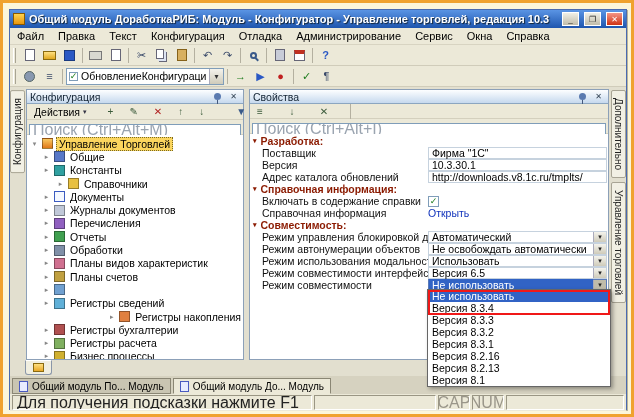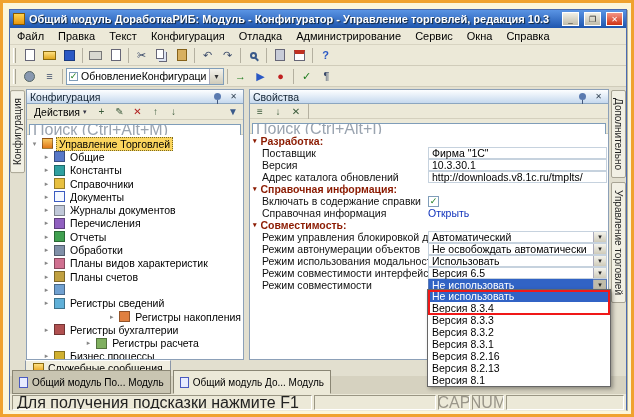--- a/index.html
+++ b/index.html
@@ -76,21 +76,21 @@
     display: flex; flex-direction: column; min-width: 0; }
   .panel.config { width: 218px; margin-left: 1px; flex: none; }
   .panel.props { flex: 1; margin-right: 1px; }
   .splitter { width: 5px; flex: none; }
   .panel-hdr { height: 14px; flex: 0 0 14px; display: flex; align-items: center; gap: 3px;
     padding: 0 3px; font-size: 10.5px; color: #123;
     background: linear-gradient(#fdfeff, #c6d9ee); border-bottom: 1px solid #8ca6c0; }
   .ph-title { flex: 1; white-space: nowrap; overflow: hidden; }
   .ph-btn { width: 13px; height: 12px; display: flex; align-items: center; justify-content: center;
     font-size: 8px; color: #345; }
-  .actions { height: 16px; flex: 0 0 16px; display: flex; align-items: center; gap: 2px;
+  .actions { height: 16px; flex: 0 0 16px; display: flex; align-items: center; gap: 16px;
     padding: 0 2px; font-size: 10.5px; border-bottom: 1px solid #d4d0be; text-align: right; }
   .act-btn { display: flex; align-items: center; gap: 3px; padding: 0 4px; height: 14px;
     border: 1px solid transparent; }
   .caret { font-size: 7px; color: #334; }
   .mini-btn { width: 16px; height: 14px; display: flex; align-items: center; justify-content: center;
     font-size: 10px; color: #3a5a3a; }
   .spacer { flex: 1; }
   .searchrow { height: 15px; flex: 0 0 15px; padding: 1px 2px; border-bottom: 1px solid #d4d0be; }
   .searchrow input { width: 100%; height: 13px; border: 1px solid #7f9db9; background: #fff;
     font-size: 16px; font-family: "Liberation Sans", sans-serif; padding: 0 3px; color: #333; }
@@ -141,21 +141,21 @@
   .prop-link { color: #1133bb; cursor: pointer; }
 
   
   .dockrow { height: 16px; flex: 0 0 16px; display: flex; align-items: flex-start;
     padding-left: 15px; background: #e2dfcf; }
   .service-tab { display: flex; align-items: center; gap: 4px; height: 15px; padding: 0 7px;
     font-size: 10.5px; background: #f0eee0; border: 1px solid #8a96a8; border-top-color: #fff;
     border-radius: 0 0 3px 3px; }
   .wtabs { height: 18px; flex: 0 0 18px; display: flex; align-items: flex-end; gap: 2px;
     padding: 1px 2px 0; background: #d6d2c0; }
-  .wtab { display: flex; align-items: center; gap: 4px; height: 24px; padding: 0 6px;
+  .wtab { display: flex; align-items: center; gap: 4px; height: 16px; padding: 0 6px;
     font-size: 10px; background: #c9c5b2; border: 1px solid #8a8674; white-space: nowrap; }
   .wtab.active { background: #ece9d8; border-bottom-color: #ece9d8; }
   .statusbar { height: 17px; flex: 0 0 17px; display: flex; gap: 2px; align-items: stretch;
     padding: 1px 2px; background: #ece9d8; font-size: 16px; color: #222; }
   .sb-cell { border: 1px solid; border-color: #9a9684 #fff #fff #9a9684;
     display: flex; align-items: center; padding: 0 4px; white-space: nowrap; overflow: hidden; }
   .sb-hint { flex: 0 0 300px; }
   .sb-sp1 { flex: 1; }
   .sb-cap, .sb-num { flex: 0 0 32px; color: #9a968a; justify-content: center; }
   .sb-sp2 { flex: 0 0 118px; }
@@ -318,21 +318,21 @@
             <div class="tree-row" style="padding-left: 15px;">
               <span class="tw">▸</span>
               <span class="ti common-icon"></span>
               <span class="tree-label">Общие</span>
             </div>
             <div class="tree-row" style="padding-left: 15px;">
               <span class="tw">▸</span>
               <span class="ti constants-icon"></span>
               <span class="tree-label">Константы</span>
             </div>
-            <div class="tree-row" style="padding-left: 15px;">
+            <div class="tree-row" style="padding-left: 29px;">
               <span class="tw">▸</span>
               <span class="ti catalogs-icon"></span>
               <span class="tree-label">Справочники</span>
             </div>
             <div class="tree-row" style="padding-left: 15px;">
               <span class="tw">▸</span>
               <span class="ti documents-icon"></span>
               <span class="tree-label">Документы</span>
             </div>
             <div class="tree-row" style="padding-left: 15px;">
@@ -377,21 +377,21 @@
             <div class="tree-row" style="padding-left: 15px; justify-content: flex-end;">
               <span class="tw">▸</span>
               <span class="ti accum-registers-icon"></span>
               <span class="tree-label">Регистры накопления</span>
             </div>
             <div class="tree-row" style="padding-left: 15px;">
               <span class="tw">▸</span>
               <span class="ti accounting-registers-icon"></span>
               <span class="tree-label">Регистры бухгалтерии</span>
             </div>
-            <div class="tree-row" style="padding-left: 15px; justify-content: center;">
+            <div class="tree-row" style="padding-left: 15px;">
               <span class="tw">▸</span>
               <span class="ti calc-registers-icon"></span>
               <span class="tree-label">Регистры расчета</span>
             </div>
             <div class="tree-row" style="padding-left: 15px;">
               <span class="tw">▸</span>
               <span class="ti business-processes-icon"></span>
               <span class="tree-label">Бизнес процессы</span>
             </div>
           </div>
@@ -495,21 +495,20 @@
 
       <div class="strip right">
           <div class="v-tab rgt">Дополнительно</div>
           <div class="v-tab rgt">Управление торговлей</div>
         </div>
     </div>
 
     <div class="dockrow">
       <div class="service-tab">
         <span class="ic ic-msg"></span>
-        <span>Служебные сообщения</span>
       </div>
     </div>
 
     <div class="wtabs">
         <div class="wtab">
           <span class="ic ic-module"></span>
           <span>Общий модуль По... Модуль</span>
         </div>
         <div class="wtab active">
           <span class="ic ic-module"></span>

